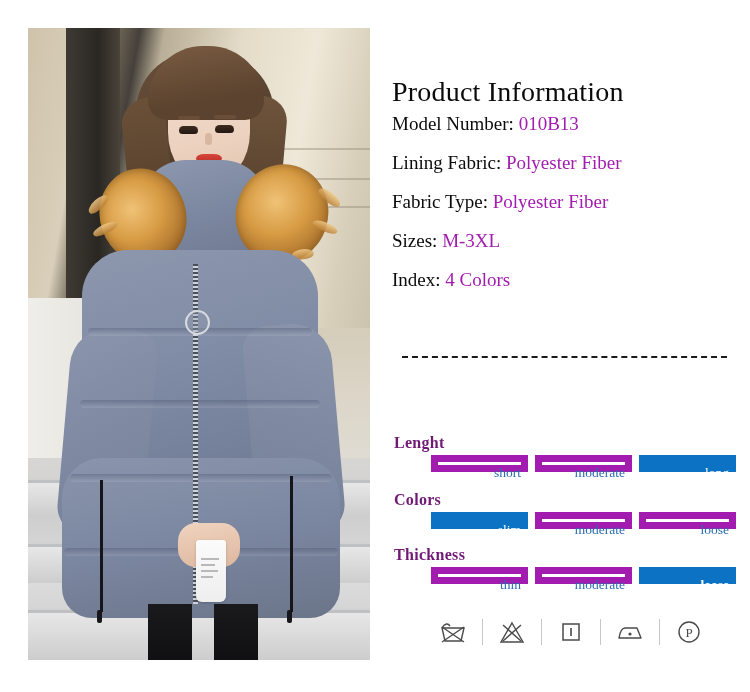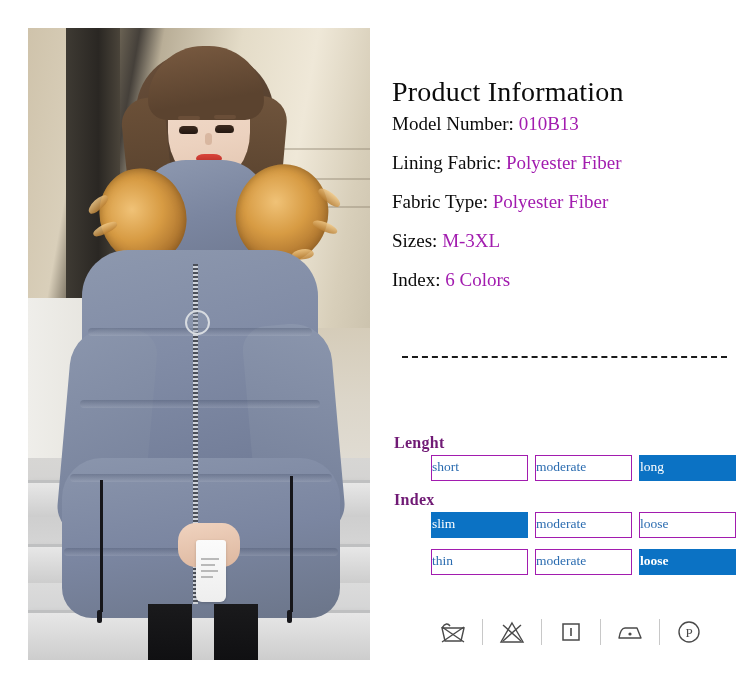--- a/index.html
+++ b/index.html
@@ -292,26 +292,26 @@
     margin-left: 2px;
   }
   .opt-row {
     display: flex;
     gap: 7px;
     margin-top: 3px;
     margin-left: 39px;
   }
   .opt {
     width: 97px;
-    height: 26px;
+    height: 17px;
     line-height: 21px;
-    text-align: left;
+    text-align: right;
     font-size: 13.5px;
     font-family: "Liberation Serif", serif;
-    border: 1px solid #a21caf;
+    border: 7px solid #a21caf;
     color: #2b6cb0;
     background: #ffffff;
     box-sizing: border-box;
   }
   .opt.sel {
     background: #0b72c4;
     border-color: #0b72c4;
     color: #ffffff;
   }
   .opt.sel.bold { font-weight: bold; }
@@ -435,46 +435,47 @@
       <div class="spec-row">
         <span>Fabric Type:</span>
         <span class="spec-val">Polyester Fiber</span>
       </div>
       <div class="spec-row">
         <span>Sizes:</span>
         <span class="spec-val">M-3XL</span>
       </div>
       <div class="spec-row">
         <span>Index:</span>
-        <span class="spec-val">6 Colors</span>
+        <span class="spec-val">4 Colors</span>
       </div>
     </div>
 
     <div class="divider"></div>
 
 
     <div class="index-block" style="top:434px;">
       <div class="idx-label">Lenght</div>
       <div class="opt-row">
         <div class="opt">short</div>
         <div class="opt">moderate</div>
         <div class="opt sel">long</div>
       </div>
     </div>
 
     <div class="index-block" style="top:491px;">
-      <div class="idx-label">Index</div>
+      <div class="idx-label">Colors</div>
       <div class="opt-row">
         <div class="opt sel">slim</div>
         <div class="opt">moderate</div>
         <div class="opt">loose</div>
       </div>
     </div>
 
     <div class="index-block" style="top:546px;">
+      <div class="idx-label">Thickness</div>
       <div class="opt-row">
         <div class="opt">thin</div>
         <div class="opt">moderate</div>
         <div class="opt sel bold">loose</div>
       </div>
     </div>
 
     <div id="care">
       <div class="care-item">
         <svg width="30" height="26" viewBox="0 0 30 26">

